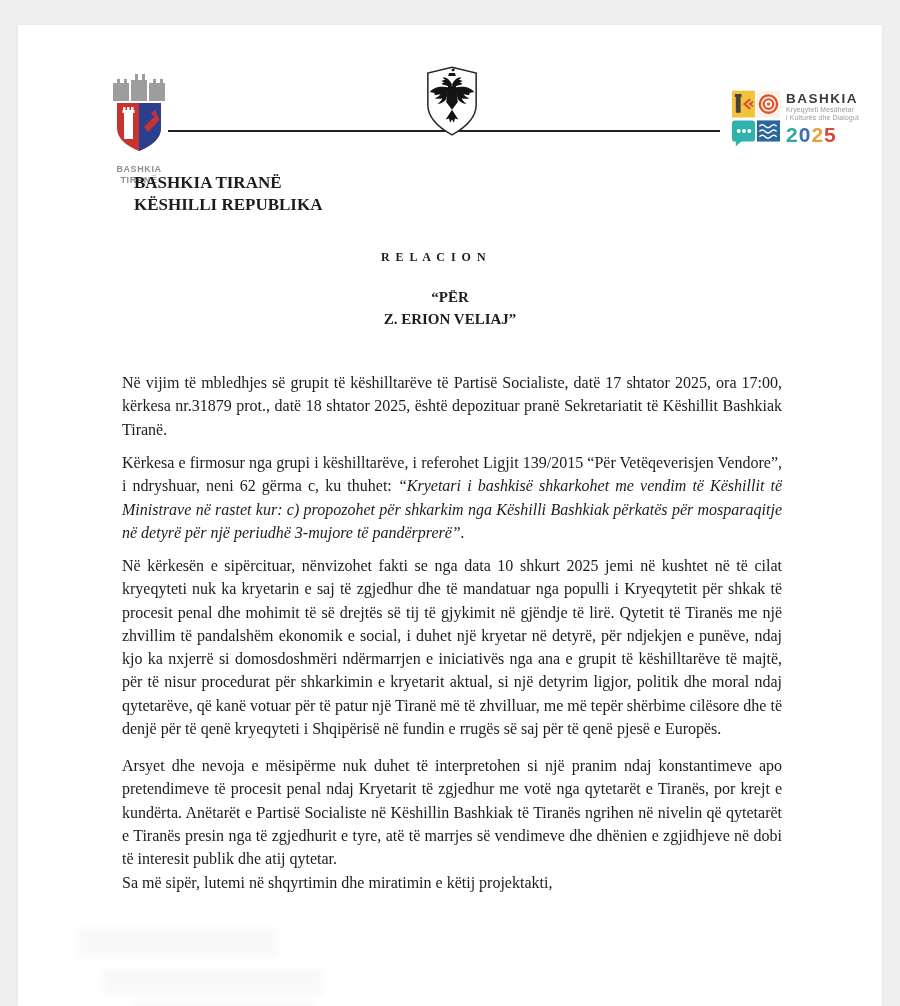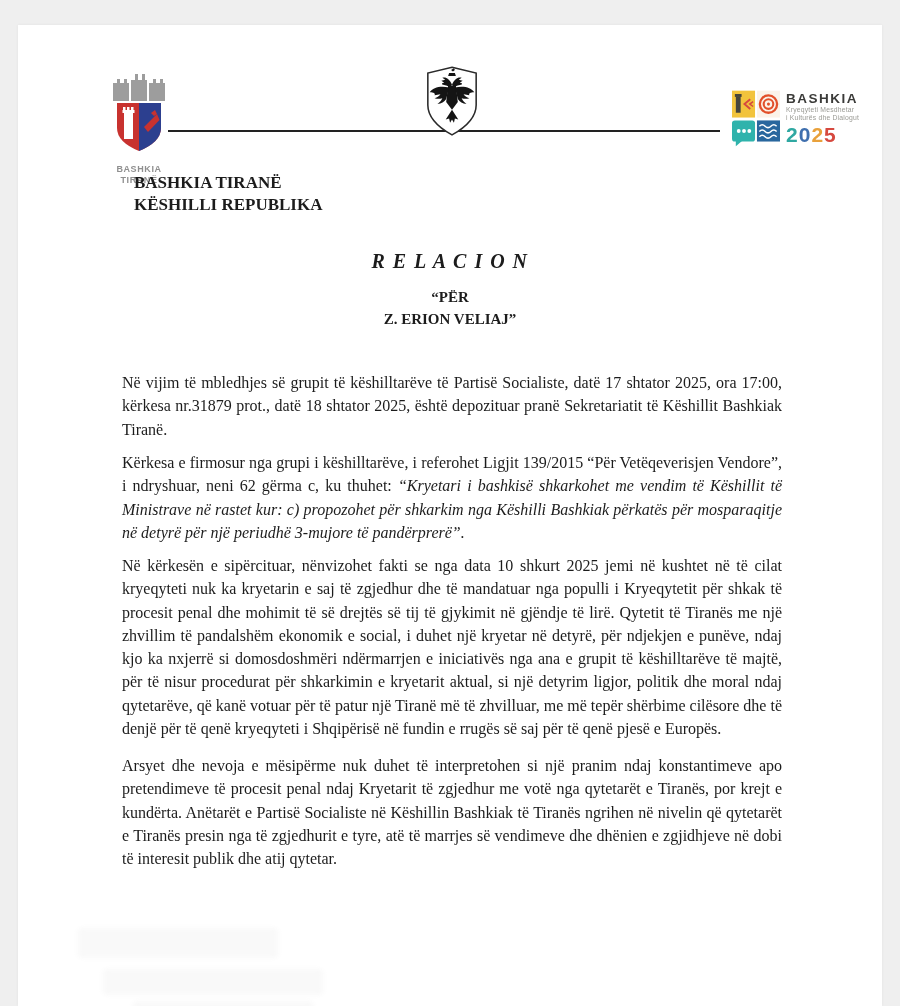--- a/index.html
+++ b/index.html
@@ -51,22 +51,22 @@
   .t2025-text{padding-top:1px;}
   .t-title{font-weight:bold;font-size:13.5px;letter-spacing:1.5px;color:#3b3b39;}
   .t-sub{font-size:6.8px;line-height:7.6px;color:#9a9a94;letter-spacing:0.2px;}
   .t-year{margin-top:3px;font-weight:bold;font-size:21px;letter-spacing:1px;line-height:21px;}
   
   .institution{
     position:absolute;left:116px;top:147px;width:660px;
     text-align:left;font-weight:bold;font-size:17px;line-height:22px;
   }
   .doc-type{
-    position:absolute;left:102px;top:225px;width:660px;
-    text-align:center;font-weight:bold;font-size:20px;letter-spacing:1.5px;font-style:italic;
+    position:absolute;left:86px;top:225px;width:660px;
+    text-align:center;font-weight:bold;font-size:12px;letter-spacing:1.5px;
   }
   .subject{
     position:absolute;left:92px;top:262px;width:680px;
     text-align:center;font-weight:bold;font-size:15px;line-height:21.5px;
   }
   
   .text-col{
     position:absolute;left:104px;top:0;width:660px;height:981px;
   }
   .para{
@@ -174,19 +174,20 @@
   <div class="subject">
     <div>“PËR</div>
     <div>Z. ERION VELIAJ”</div>
   </div>
 
   <div class="text-col">
     <p class="para p1">Në vijim të mbledhjes së grupit të këshilltarëve të Partisë Socialiste, datë 17 shtator 2025, ora 17:00, kërkesa nr.31879 prot., datë 18 shtator 2025, është depozituar pranë Sekretariatit të Këshillit Bashkiak Tiranë.</p>
     <p class="para p2"><span>Kërkesa e firmosur nga grupi i këshilltarëve, i referohet Ligjit 139/2015 “Për Vetëqeverisjen Vendore”, i ndryshuar, neni 62 gërma c, ku thuhet: </span><span class="it">“Kryetari i bashkisë shkarkohet me vendim të Këshillit të Ministrave në rastet kur: c) propozohet për shkarkim nga Këshilli Bashkiak përkatës për mosparaqitje në detyrë për një periudhë 3-mujore të pandërprerë”.</span></p>
     <p class="para p3">Në kërkesën e sipërcituar, nënvizohet fakti se nga data 10 shkurt 2025 jemi në kushtet në të cilat kryeqyteti nuk ka kryetarin e saj të zgjedhur dhe të mandatuar nga populli i Kryeqytetit për shkak të procesit penal dhe mohimit të së drejtës së tij të gjykimit në gjëndje të lirë. Qytetit të Tiranës me një zhvillim të pandalshëm ekonomik e social, i duhet një kryetar në detyrë, për ndjekjen e punëve, ndaj kjo ka nxjerrë si domosdoshmëri ndërmarrjen e iniciativës nga ana e grupit të këshilltarëve të majtë, për të nisur procedurat për shkarkimin e kryetarit aktual, si një detyrim ligjor, politik dhe moral ndaj qytetarëve, që kanë votuar për të patur një Tiranë më të zhvilluar, me më tepër shërbime cilësore dhe të denjë për të qenë kryeqyteti i Shqipërisë në fundin e rrugës së saj për të qenë pjesë e Europës.</p>
     <p class="para p4">Arsyet dhe nevoja e mësipërme nuk duhet të interpretohen si një pranim ndaj konstantimeve apo pretendimeve të procesit penal ndaj Kryetarit të zgjedhur me votë nga qytetarët e Tiranës, por krejt e kundërta. Anëtarët e Partisë Socialiste në Këshillin Bashkiak të Tiranës ngrihen në nivelin që qytetarët e Tiranës presin nga të zgjedhurit e tyre, atë të marrjes së vendimeve dhe dhënien e zgjidhjeve në dobi të interesit publik dhe atij qytetar.</p>
+    <p class="para p5">Sa më sipër, lutemi në shqyrtimin dhe miratimin e këtij projektakti,</p>
   </div>
 
   <div class="ghost g1"></div>
   <div class="ghost g2"></div>
   <div class="ghost g3"></div>
 
 </div>
 
 </body></html>

